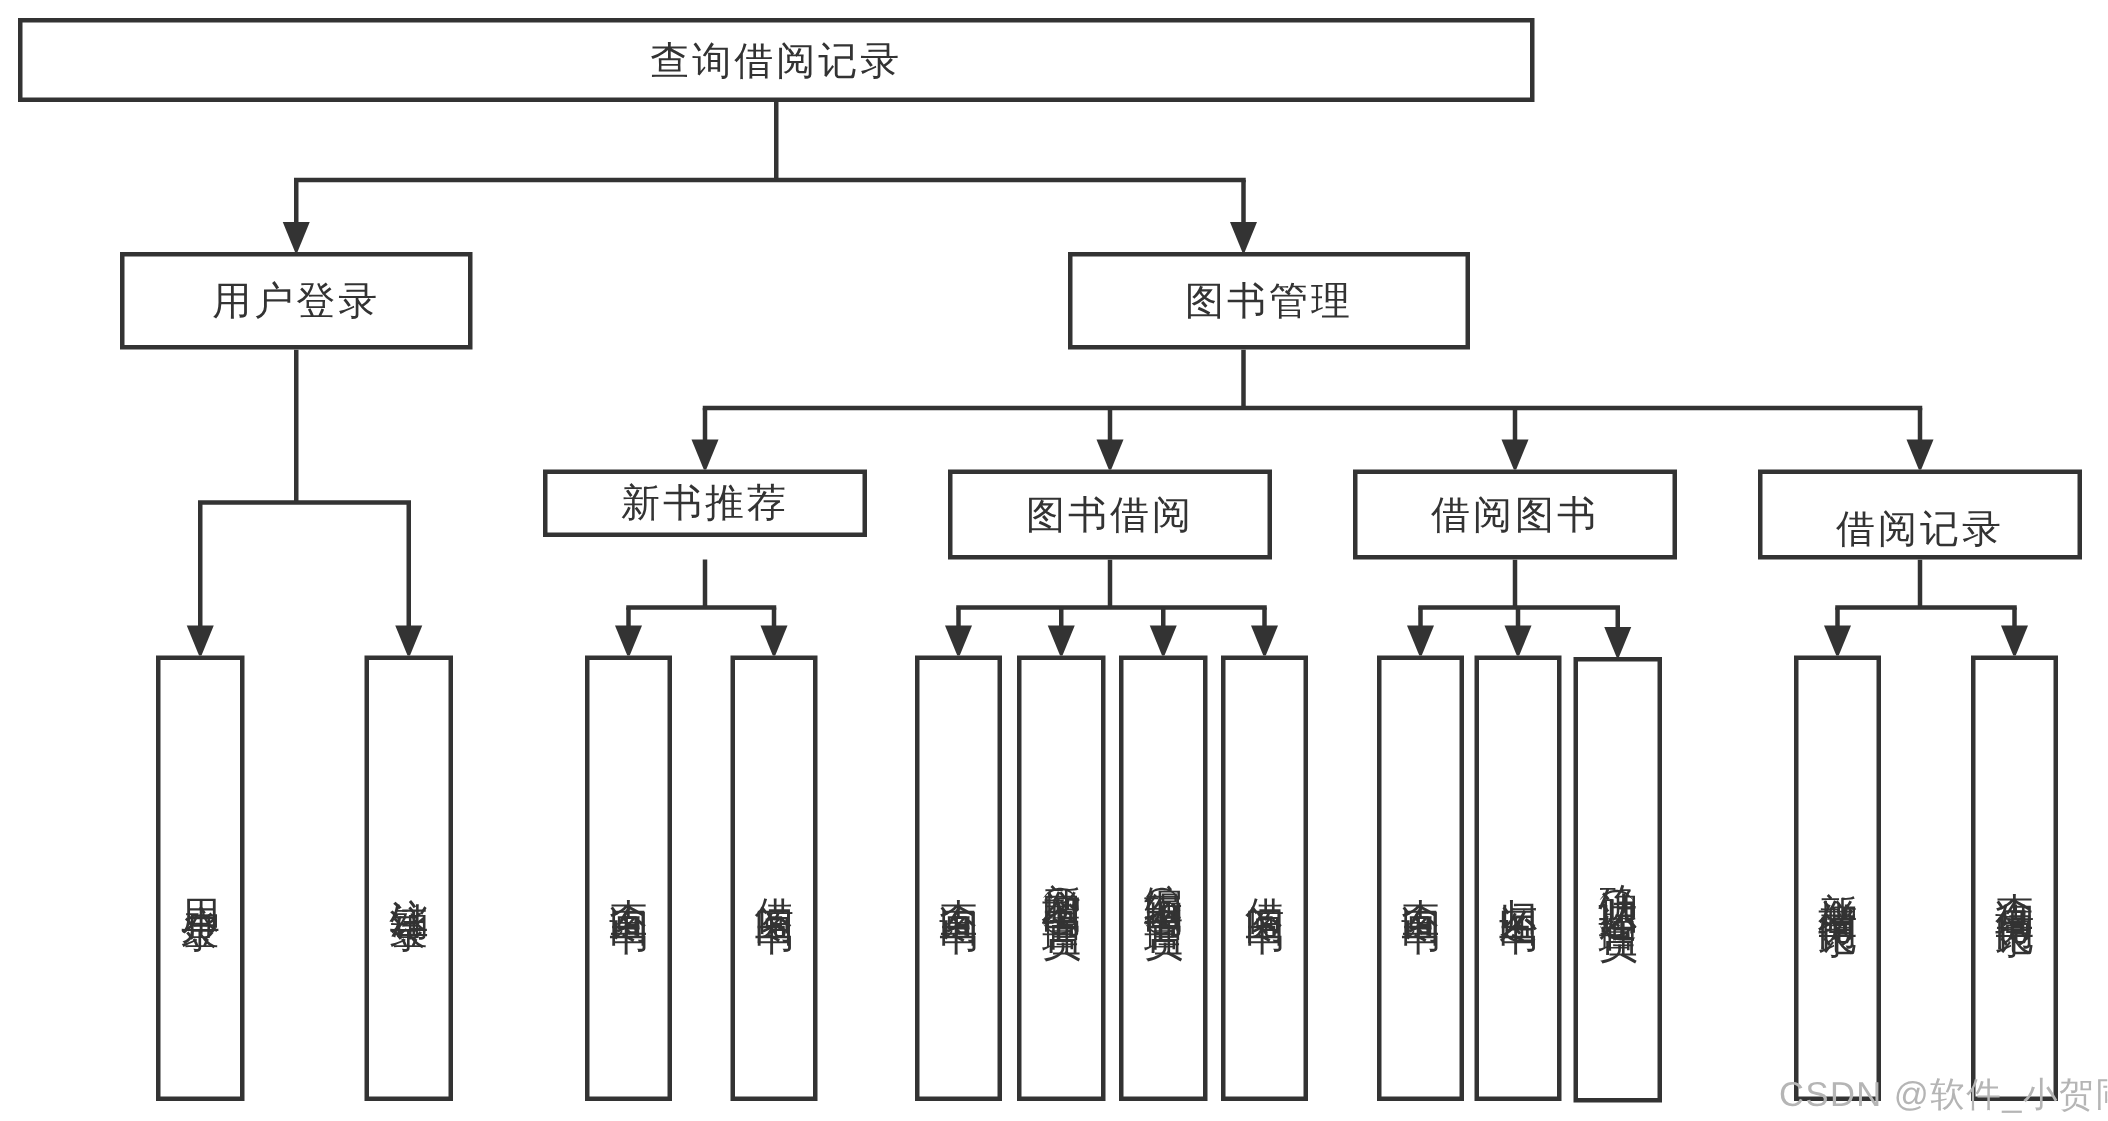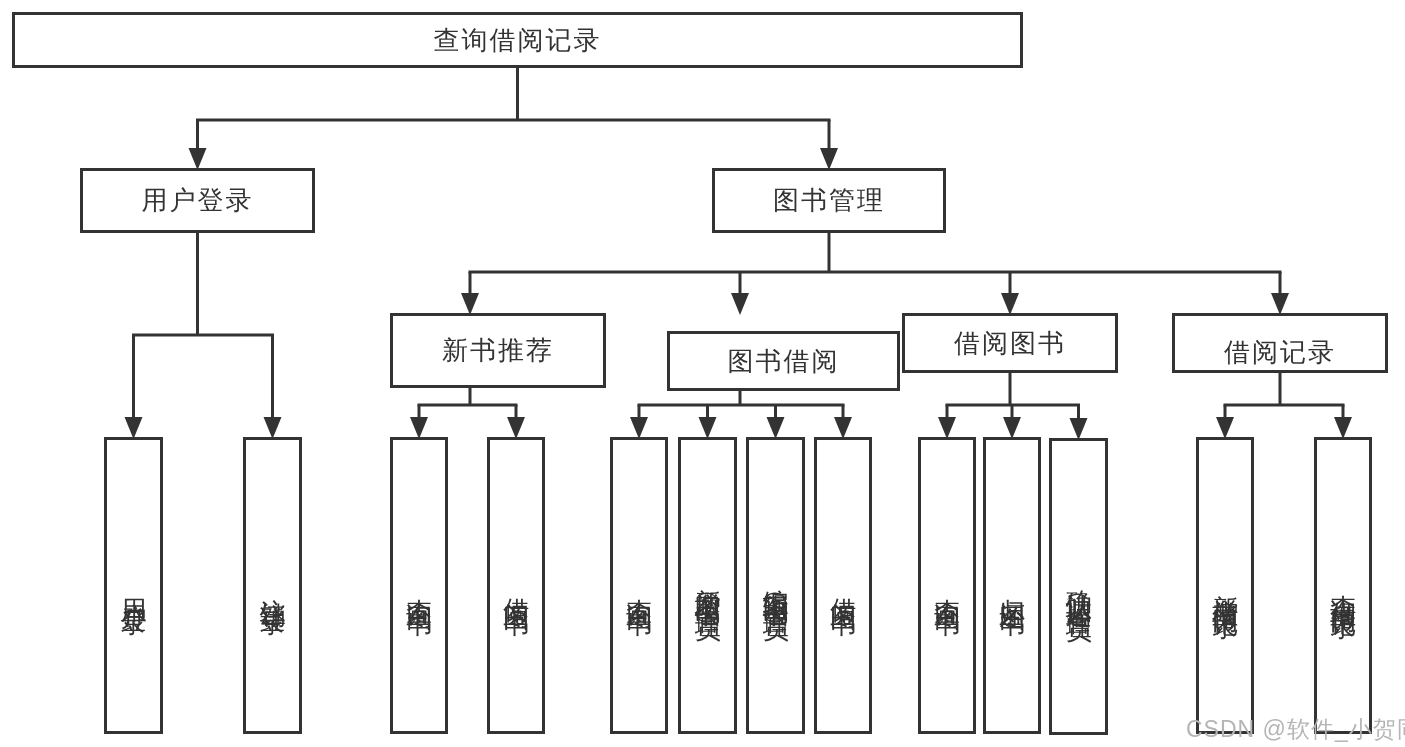--- a/index.html
+++ b/index.html
@@ -111,27 +111,27 @@
       <polygon points="1334,417 1352,417 1343,439" fill="#333333"></polygon>
     </svg>
 
   <div id="watermark">CSDN @软件_小贺同学</div>
 <div class="node h" style="left: 12px; top: 12px; width: 1011px; height: 56px;">
       <span class="label">查询借阅记录</span>
     </div>
     <div class="node h" style="left: 80px; top: 168px; width: 235px; height: 65px;">
       <span class="label">用户登录</span>
     </div>
-    <div class="node h" style="left: 712px; top: 168px; width: 234px; height: 65px;">
+    <div class="node h" style="left: 712px; top: 168px; width: 268px; height: 65px;">
       <span class="label">图书管理</span>
     </div>
-    <div class="node h" style="left: 362px; top: 313px; width: 216px; height: 75px; margin-left: 28px;">
+    <div class="node h" style="left: 362px; top: 313px; width: 216px; height: 45px;">
       <span class="label">新书推荐</span>
     </div>
-    <div class="node h" style="left: 632px; top: 331px; width: 233px; height: 60px; margin-left: 35px;">
+    <div class="node h" style="left: 632px; top: 313px; width: 216px; height: 60px;">
       <span class="label">图书借阅</span>
     </div>
     <div class="node h" style="left: 902px; top: 313px; width: 216px; height: 60px;">
       <span class="label">借阅图书</span>
     </div>
     <div class="node h" style="left: 1172px; top: 313px; width: 216px; height: 60px; align-items: flex-end;">
       <span class="label">借阅记录</span>
     </div>
     <div class="node v" style="left: 104px; top: 437px; width: 59px; height: 297px;">
       <span class="label">用户登录</span>

